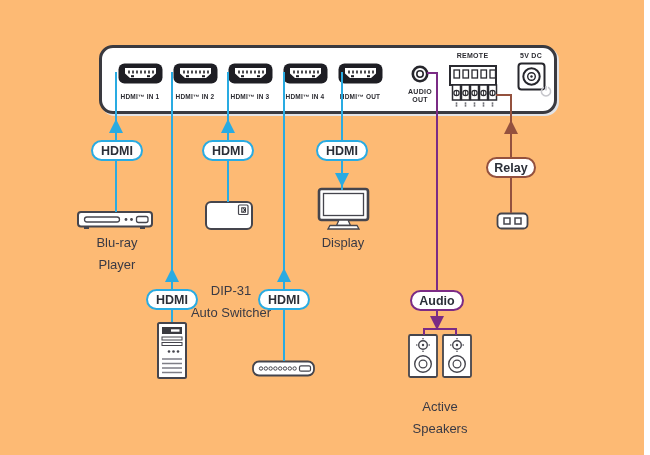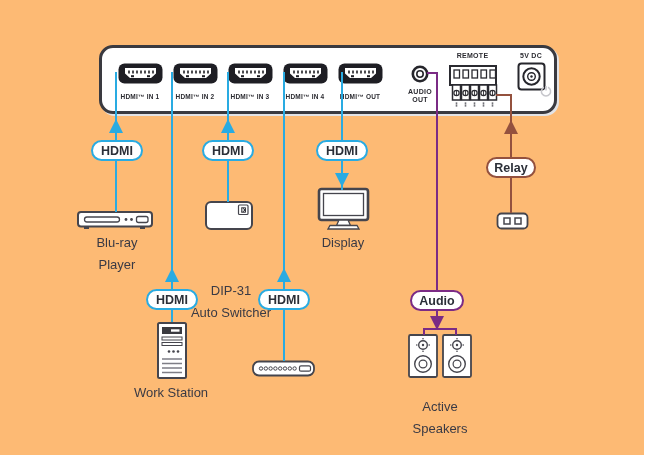--- a/index.html
+++ b/index.html
@@ -237,21 +237,20 @@
       <rect x="6" y="6" width="20" height="7" fill="#3a3a40"></rect>
       <rect x="15" y="8.3" width="8.5" height="2.4" fill="#fff"></rect>
       <rect x="6" y="16" width="20" height="3" fill="#fff" stroke="#45454d" stroke-width="1"></rect>
       <rect x="6" y="21.5" width="20" height="3" fill="#fff" stroke="#45454d" stroke-width="1"></rect>
       <circle cx="13" cy="30.5" r="1.3" fill="#45454d"></circle>
         <circle cx="17.5" cy="30.5" r="1.3" fill="#45454d"></circle>
         <circle cx="22" cy="30.5" r="1.3" fill="#45454d"></circle>
       <path d="M6 38h20 M6 42.5h20 M6 47h20 M6 51.5h20" stroke="#7e7e86" stroke-width="1.6"></path>
     </svg>
   </div>
-  <div class="dev-label" style="left:101px; top:382px; width:140px;">Work Station</div>
 
   <div class="icon-box" style="left:251px; top:358px;">
     <svg width="65" height="21" viewBox="0 0 65 21">
       <rect x="2" y="3.5" width="61" height="14" rx="6" fill="#fff" stroke="#45454d" stroke-width="1.8"></rect>
       <circle cx="10" cy="10.5" r="1.7" fill="none" stroke="#45454d" stroke-width="1"></circle>
       <circle cx="14.8" cy="10.5" r="1.7" fill="none" stroke="#45454d" stroke-width="1"></circle>
       <circle cx="19.6" cy="10.5" r="1.7" fill="none" stroke="#45454d" stroke-width="1"></circle>
       <circle cx="24.4" cy="10.5" r="1.7" fill="none" stroke="#45454d" stroke-width="1"></circle>
       <circle cx="29.2" cy="10.5" r="1.7" fill="none" stroke="#45454d" stroke-width="1"></circle>
       <circle cx="34" cy="10.5" r="1.7" fill="none" stroke="#45454d" stroke-width="1"></circle>

